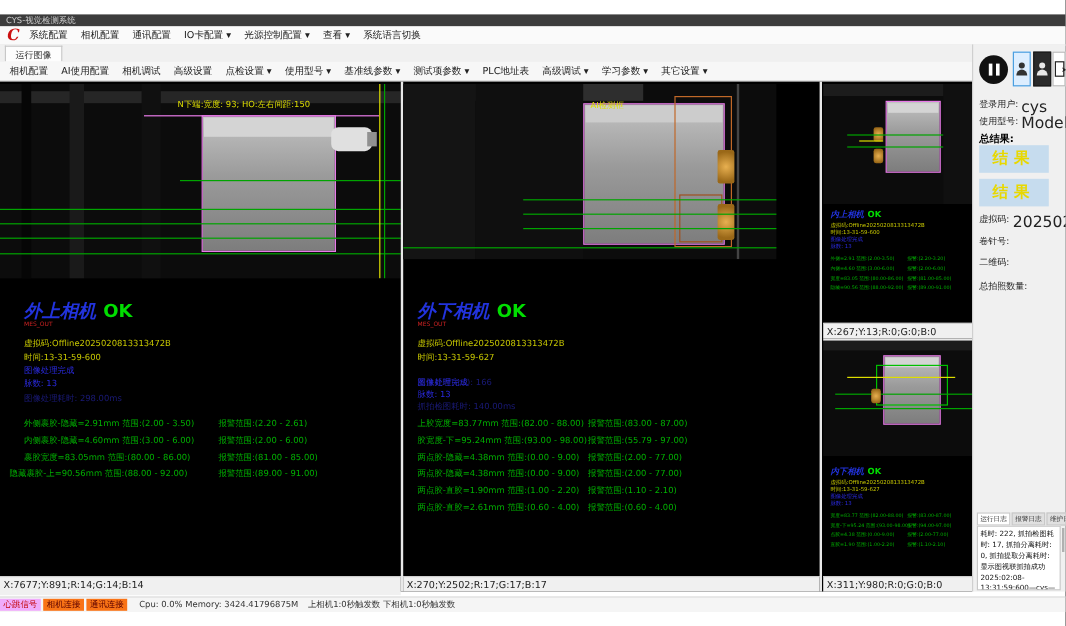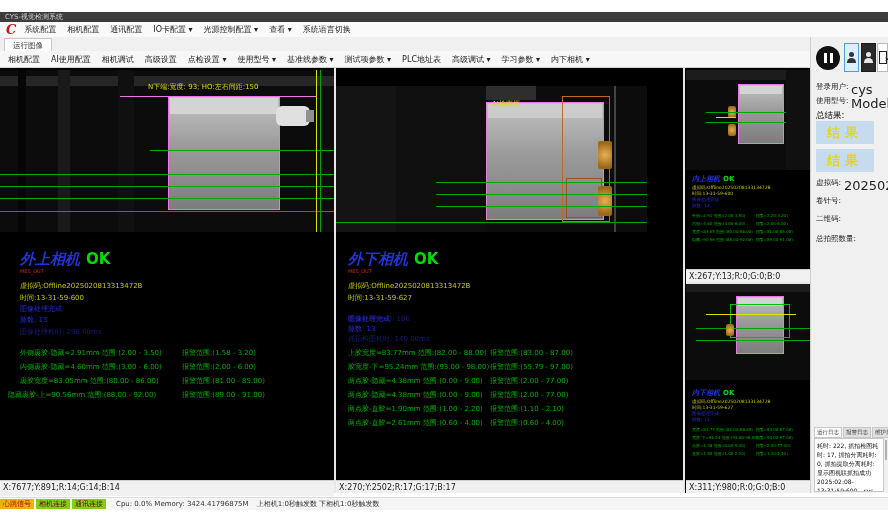--- a/index.html
+++ b/index.html
@@ -49,32 +49,32 @@
   .personbtn{border:1px solid #4b9fe0;background:#ddeeff}
   .personbtn2{background:#2a2a2a;border:1px solid #1a1a1a}
   .phead{width:5px;height:5px;border-radius:50%;background:#333;margin:0 auto}
   .pbody{width:9px;height:5px;border-radius:5px 5px 0 0;background:#333;margin:1px auto 0}
   .personbtn2 .phead,.personbtn2 .pbody{background:#e8e8e8}
   .doorbtn{background:#fff;border:1px solid #bbb}
   .door{width:8px;height:13px;border:1.5px solid #222;box-sizing:border-box;position:relative}
   .doorarrow{position:absolute;right:-4px;top:4px;font-size:6px;color:#222;line-height:6px}
   .rlabel{position:absolute;font-size:7.5px;color:#222;white-space:nowrap}
   .rvalue{position:absolute;font-size:13px;color:#222;white-space:nowrap}
-  .rtotal{position:absolute;font-size:8.5px;font-weight:normal;color:#000}
+  .rtotal{position:absolute;font-size:8.5px;font-weight:bold;color:#000}
   .resultbadge{position:absolute;width:58px;height:23px;background:#c6dcee;color:#e8d800;font-weight:bold;font-size:13px;text-align:center;line-height:23px;letter-spacing:5px}
   .logtabs{position:absolute;display:flex;gap:1px}
   .logtab{font-size:5.5px;color:#333;background:#e0e0e0;border:1px solid #c8c8c8;padding:1px 2px;white-space:nowrap}
   .logtab.active{background:#fff}
   .logcontent{position:absolute;background:#fff;border:1px solid #c8c8c8;font-size:6px;color:#111;line-height:1.5;padding:2px;box-sizing:border-box;overflow:hidden}
   .logscroll{position:absolute;width:2px;background:#b0b0b0}
   
   .statusbar{left:0;top:497px;width:888px;height:12px;background:#f5f5f5;border-top:1px solid #ddd;display:flex;align-items:center;font-size:7px}
   .badge{padding:0 3px;margin-right:2px;font-size:7px;line-height:10px;height:10px}
-  .badge.yellow{background:#eab308;color:#c00000}
-  .badge.red{background:#84cc16;color:#5a0000}
+  .badge.yellow{background:#f0abfc;color:#c00000}
+  .badge.red{background:#f97316;color:#5a0000}
   .statustext{color:#333;margin-left:8px;white-space:nowrap}
   .darkband{position:absolute;background:#262626}
   .vstruct{position:absolute;background:#141414}
   .orect{position:absolute;border:1px solid #c06828;box-sizing:border-box}
   .white-conn{position:absolute;background:#e0e0e0;border-radius:6px}
 </style>
 </head>
 <body>
 
 <div class="abs titlebar">CYS-视觉检测系统</div>
@@ -99,21 +99,21 @@
   <span class="toolitem">AI使用配置</span>
   <span class="toolitem">相机调试</span>
   <span class="toolitem">高级设置</span>
   <span class="toolitem">点检设置 ▾</span>
   <span class="toolitem">使用型号 ▾</span>
   <span class="toolitem">基准线参数 ▾</span>
   <span class="toolitem">测试项参数 ▾</span>
   <span class="toolitem">PLC地址表</span>
   <span class="toolitem">高级调试 ▾</span>
   <span class="toolitem">学习参数 ▾</span>
-  <span class="toolitem">内下相机 ▾</span>
+  <span class="toolitem">其它设置 ▾</span>
 </div>
 
 <div class="abs main"></div>
 
 <div class="abs imgpane" style="left:0;top:70px;width:334px;height:162px">
   <div class="darkband" style="left:0;top:6px;width:334px;height:10px"></div>
   <div class="vstruct" style="left:18px;top:0;width:8px;height:162px;background:#060606"></div>
   <div class="vstruct" style="left:58px;top:0;width:12px;height:162px;background:#1a1a1a"></div>
   <div class="vstruct" style="left:118px;top:0;width:16px;height:162px;background:#101010"></div>
   <div class="grayblock" style="left:168px;top:26px;width:112px;height:114px"></div>
@@ -135,33 +135,33 @@
   <span>外上相机</span><span class="ok">OK</span>
 </div>
 <div class="mesline" style="left:20px;top:268px">MES_OUT</div>
 <div class="yl" style="left:20px;top:281px">虚拟码:Offline2025020813313472B</div>
 <div class="yl" style="left:20px;top:293px">时间:13-31-59-600</div>
 <div class="bl" style="left:20px;top:304px">图像处理完成</div>
 <div class="bl" style="left:20px;top:315px">脉数: 13</div>
 <div class="dbl" style="left:20px;top:327px">图像处理耗时: 298.00ms</div>
 
 <div class="mrow" style="left:20px;top:348px"><span>外侧裹胶-隐藏=2.91mm 范围:(2.00 - 3.50)</span></div>
-<div class="malarm" style="left:182px;top:348px">报警范围:(1.58 - 3.20)</div>
+<div class="malarm" style="left:182px;top:348px">报警范围:(2.20 - 2.61)</div>
 <div class="mrow" style="left:20px;top:362px"><span>内侧裹胶-隐藏=4.60mm 范围:(3.00 - 6.00)</span></div>
 <div class="malarm" style="left:182px;top:362px">报警范围:(2.00 - 6.00)</div>
 <div class="mrow" style="left:20px;top:376px"><span>裹胶宽度=83.05mm 范围:(80.00 - 86.00)</span></div>
 <div class="malarm" style="left:182px;top:376px">报警范围:(81.00 - 85.00)</div>
 <div class="mrow" style="left:8px;top:390px"><span>隐藏裹胶-上=90.56mm 范围:(88.00 - 92.00)</span></div>
 <div class="malarm" style="left:182px;top:390px">报警范围:(89.00 - 91.00)</div>
 
 <div class="footer" style="left:0;top:480px;width:334px;height:16px">X:7677;Y:891;R:14;G:14;B:14</div>
 
 <div class="abs vdiv" style="left:334px;top:68px;width:2px;height:425px"></div>
 
-<div class="abs imgpane" style="left:336px;top:86px;width:311px;height:146px">
+<div class="abs imgpane" style="left:336px;top:70px;width:311px;height:146px">
   <div class="darkband" style="left:0;top:0;width:200px;height:14px;background:#2e2e2e"></div>
   <div class="vstruct" style="left:0;top:0;width:60px;height:146px;background:#141414"></div>
   <div class="vstruct" style="left:60px;top:0;width:90px;height:146px;background:#0f0f0f"></div>
   <div class="grayblock" style="left:150px;top:16px;width:118px;height:118px"></div>
   <div class="lightband" style="left:152px;top:18px;width:114px;height:14px;background:#cccccc"></div>
   <div class="orect" style="left:226px;top:10px;width:48px;height:126px"></div>
   <div class="orect" style="left:230px;top:92px;width:36px;height:40px;border-color:#a05020"></div>
   <div class="gold" style="left:262px;top:55px;width:14px;height:28px"></div>
   <div class="gold" style="left:262px;top:100px;width:14px;height:30px"></div>
   <div class="vstruct" style="left:278px;top:0;width:2px;height:146px;background:#444"></div>

